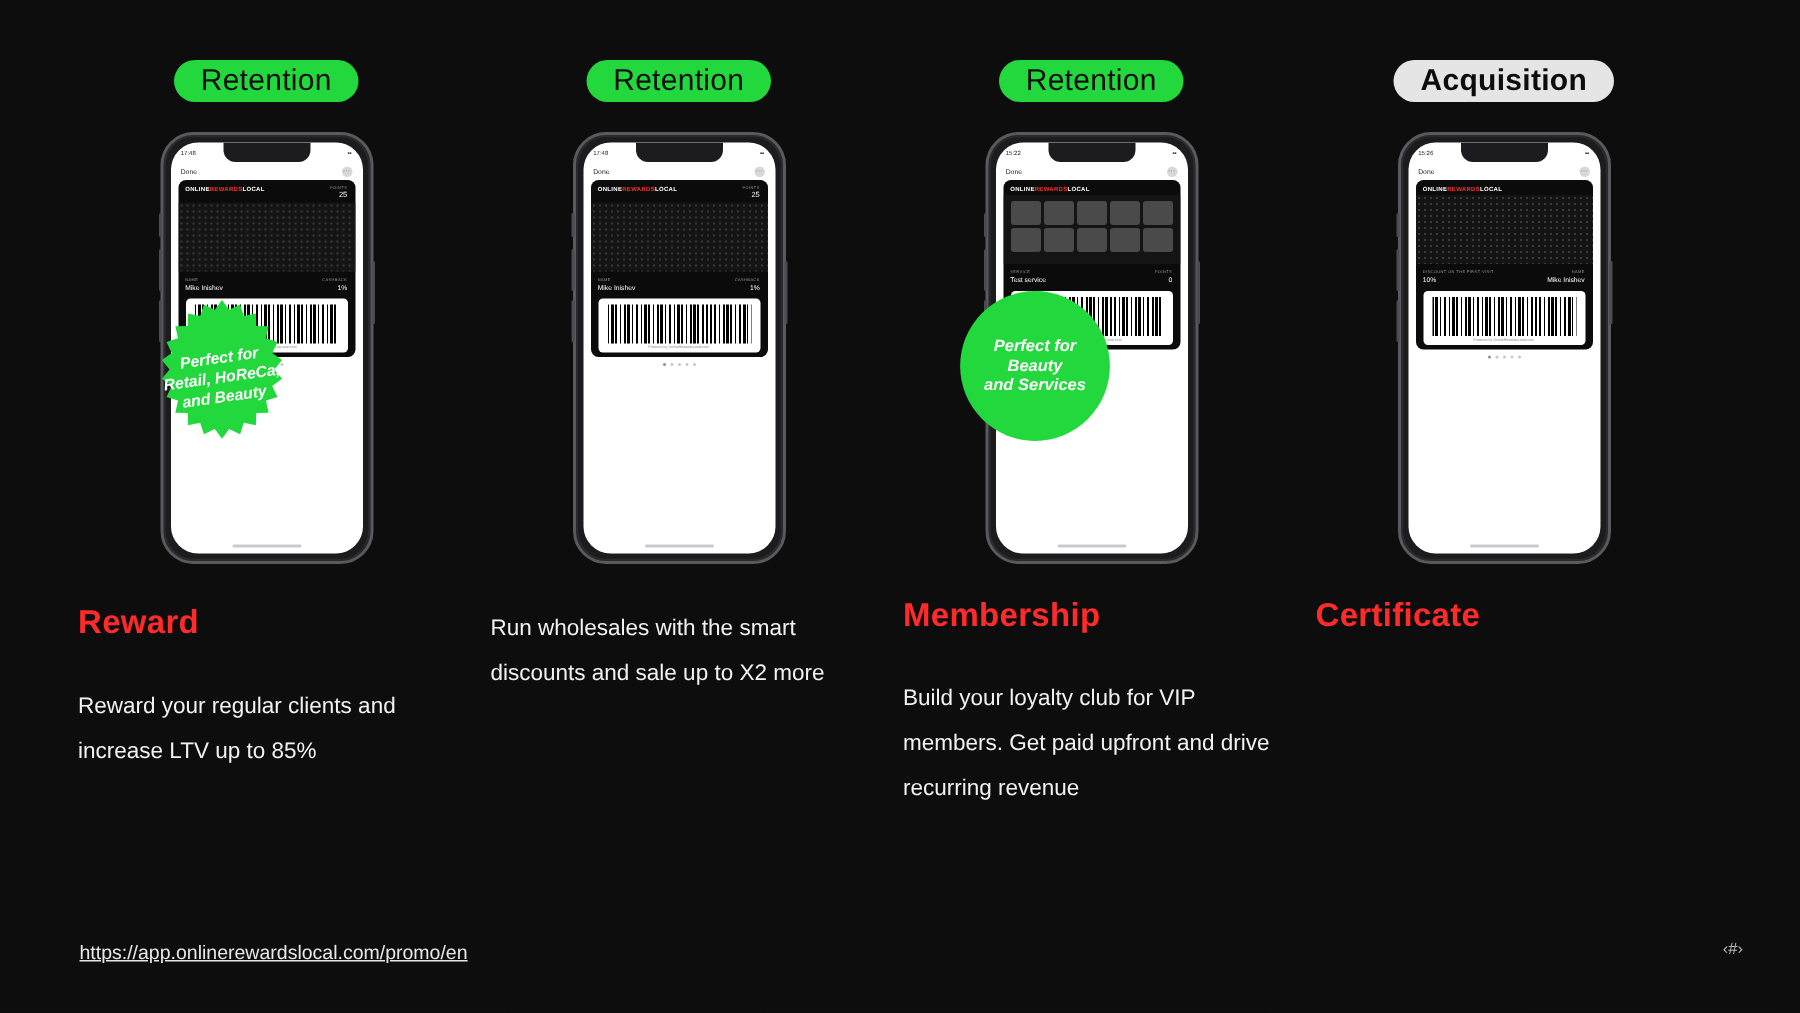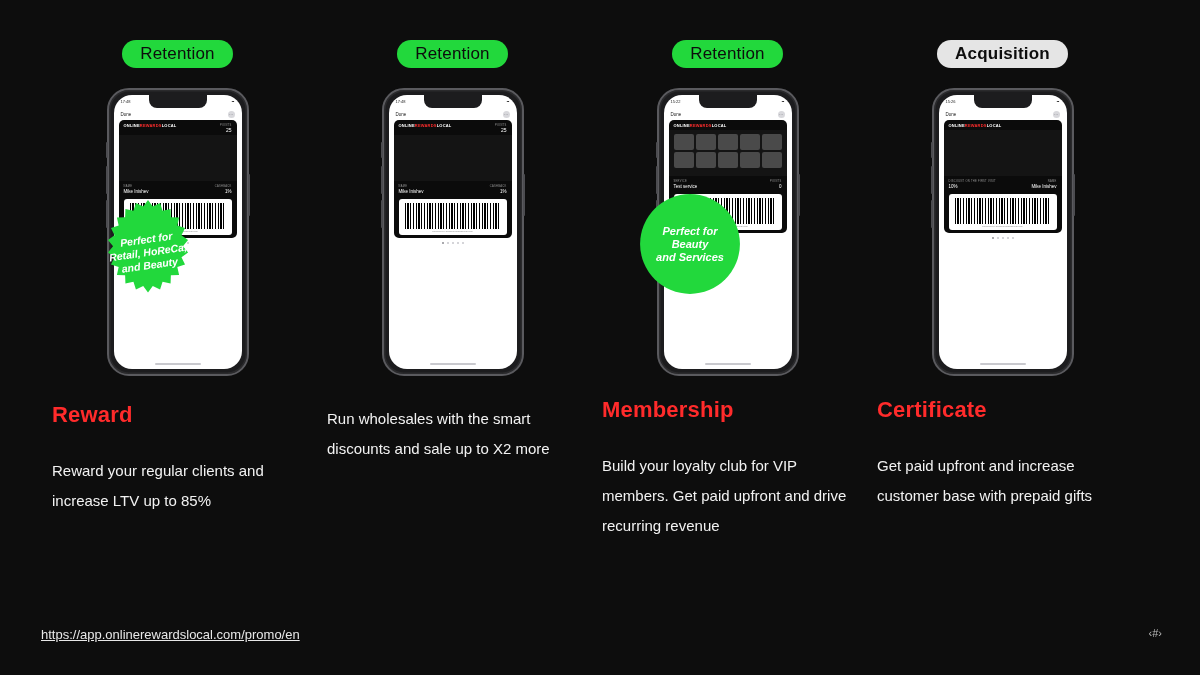--- a/index.html
+++ b/index.html
@@ -20,21 +20,21 @@
     gap: 0;
   }
   .col { width: 275px; position: relative; }
 
   
   .badge-row { display: flex; justify-content: center; height: 34px; }
   .badge {
     display: inline-flex; align-items: center; justify-content: center;
     height: 28px; padding: 0 18px;
     border-radius: 14px;
-    font-size: 17px; letter-spacing: 0.2px;
+    font-size: 20px; letter-spacing: 0.2px;
     color: #0d0d0d;
   }
   .badge.green { background: #22d83c; }
   .badge.blue  { background: #e5e5e5; font-weight: bold; }
 
   
   .phone-wrap { display: flex; justify-content: center; margin-top: 14px; position: relative; }
   .phone {
     position: relative;
     width: 142px; height: 288px;
@@ -165,21 +165,21 @@
   .body {
     color: #f2f2f2;
     font-size: 15px; line-height: 30px;
     margin-left: 12px; margin-top: 28px;
     width: 250px;
   }
   .col.c3 .body, .col.c4 .body { margin-top: 28px; }
 
   
   .footer-link {
-    position: absolute; left: 41px; bottom: 33px;
+    position: absolute; left: 53px; bottom: 33px;
     color: #e8e8e8; font-size: 13px;
     text-decoration: underline;
   }
   .page-num {
     position: absolute; right: 38px; bottom: 36px;
     color: #b9b9b9; font-size: 11px;
   }
 </style>
 </head>
 <body>
@@ -424,21 +424,20 @@
                 <i></i>
                 <i></i>
                 <i></i>
                 <i></i>
             </div>
             <div class="home-ind"></div>
           </div>
         </div>
       </div>
       <div class="headline">Certificate</div>
-      <div class="body">Get paid upfront and increase customer base with prepaid gifts</div>
     </div>
 
   </div>
 
   <div class="sticker s1">
     <svg class="burst" viewBox="0 0 100 100">
       <polygon fill="#22d83c" points="50,0 54.6,6.3 61.6,2.9 64,10.3 71.7,8.7 72,16.6 79.9,16.8 78.2,24.5 85.6,26.9 82.2,33.9 88.5,38.5 83.6,44.5 88.5,50.5 82.2,55.1 85.6,62.1 78.2,64.5 79.9,72.2 72,72.4 71.7,80.3 64,78.7 61.6,86.1 54.6,82.7 50,89 45.4,82.7 38.4,86.1 36,78.7 28.3,80.3 28,72.4 20.1,72.2 21.8,64.5 14.4,62.1 17.8,55.1 11.5,50.5 16.4,44.5 11.5,38.5 17.8,33.9 14.4,26.9 21.8,24.5 20.1,16.8 28,16.6 28.3,8.7 36,10.3 38.4,2.9 45.4,6.3"></polygon>
     </svg>
     <div class="txt">
       <div>Perfect for</div>

